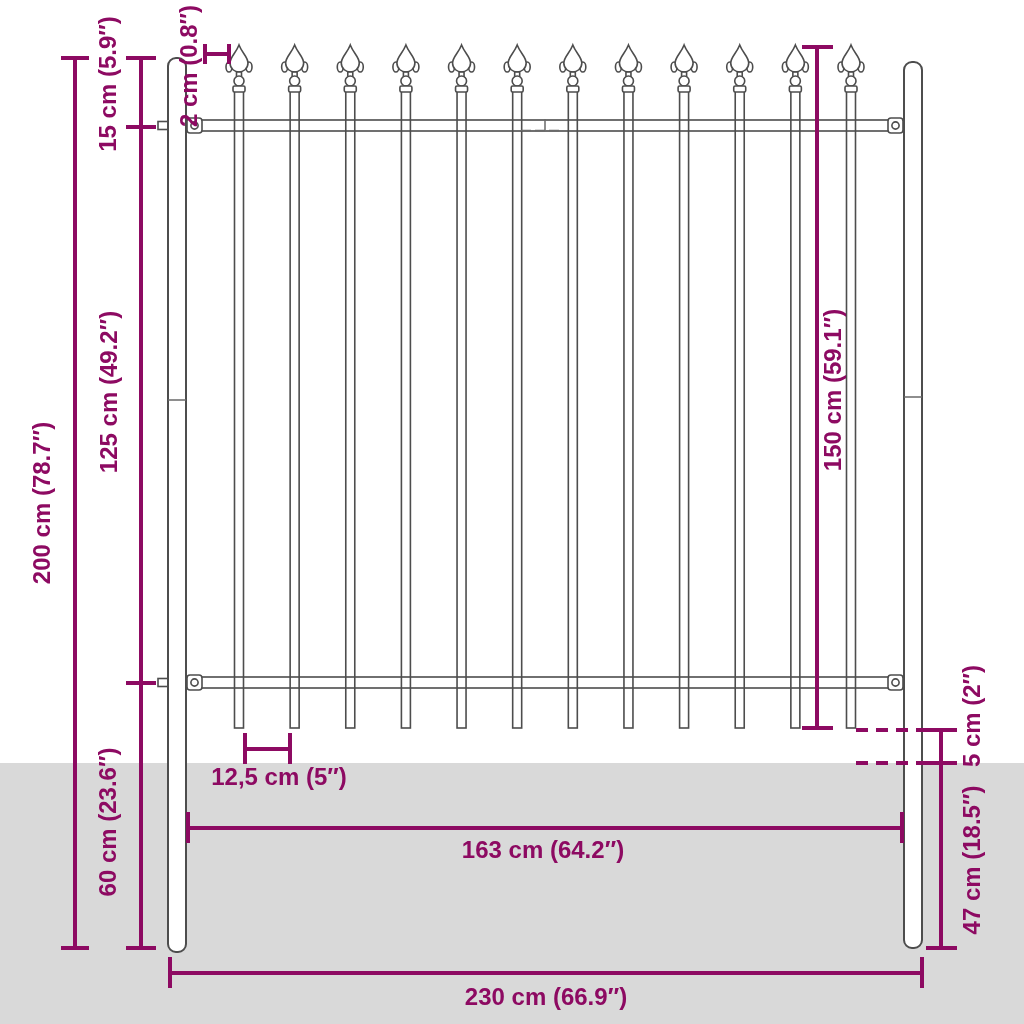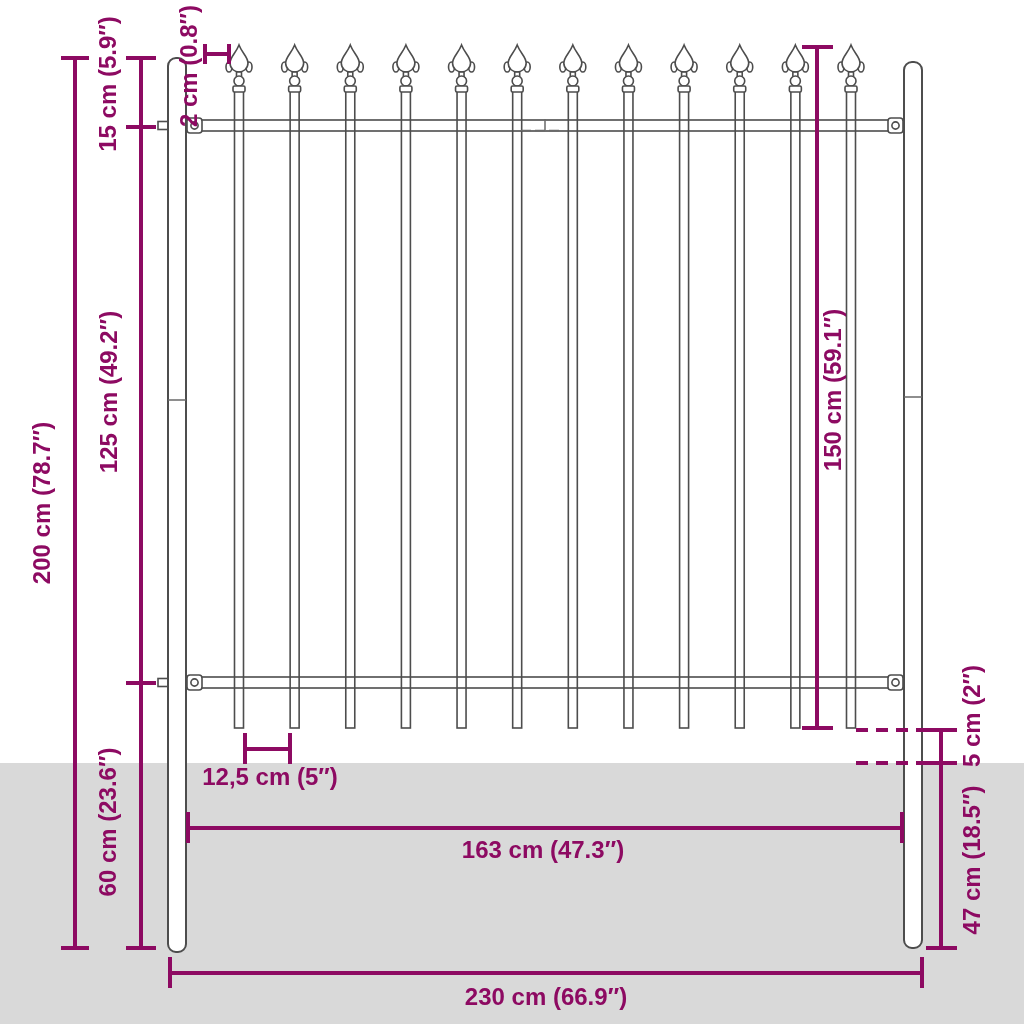--- a/index.html
+++ b/index.html
@@ -196,17 +196,17 @@
   </svg>
 
   <div class="lbl v" style="left:42px;top:503px">200 cm (78.7″)</div>
   <div class="lbl v" style="left:108px;top:84px">15 cm (5.9″)</div>
   <div class="lbl v" style="left:109px;top:392px">125 cm (49.2″)</div>
   <div class="lbl v" style="left:108px;top:822px">60 cm (23.6″)</div>
   <div class="lbl v" style="left:189px;top:66px">2 cm (0.8″)</div>
   <div class="lbl v" style="left:833px;top:390px">150 cm (59.1″)</div>
   <div class="lbl v" style="left:972px;top:716px">5 cm (2″)</div>
   <div class="lbl v" style="left:972px;top:860px">47 cm (18.5″)</div>
-  <div class="lbl" style="left:270px;top:777px">12,5 cm (5″)</div>
-  <div class="lbl" style="left:543px;top:850px">163 cm (47.3″)</div>
+  <div class="lbl" style="left:279px;top:777px">12,5 cm (5″)</div>
+  <div class="lbl" style="left:543px;top:850px">163 cm (64.2″)</div>
   <div class="lbl" style="left:546px;top:997px">230 cm (66.9″)</div>
 
 </div>
 
 </body></html>

